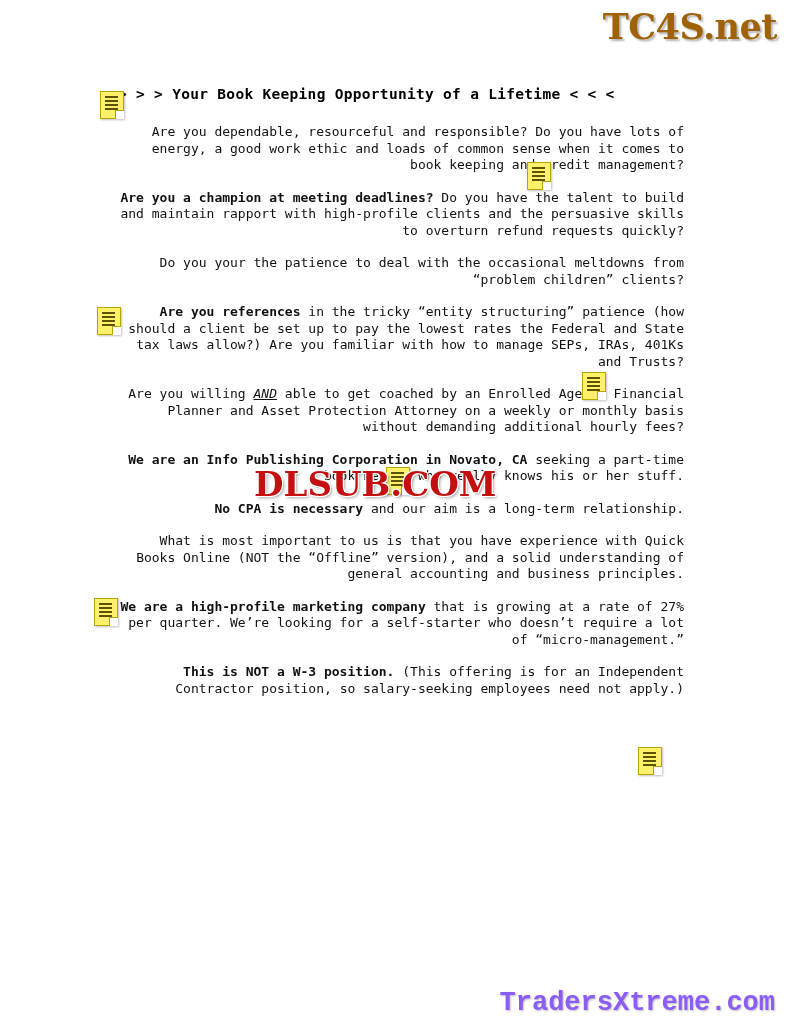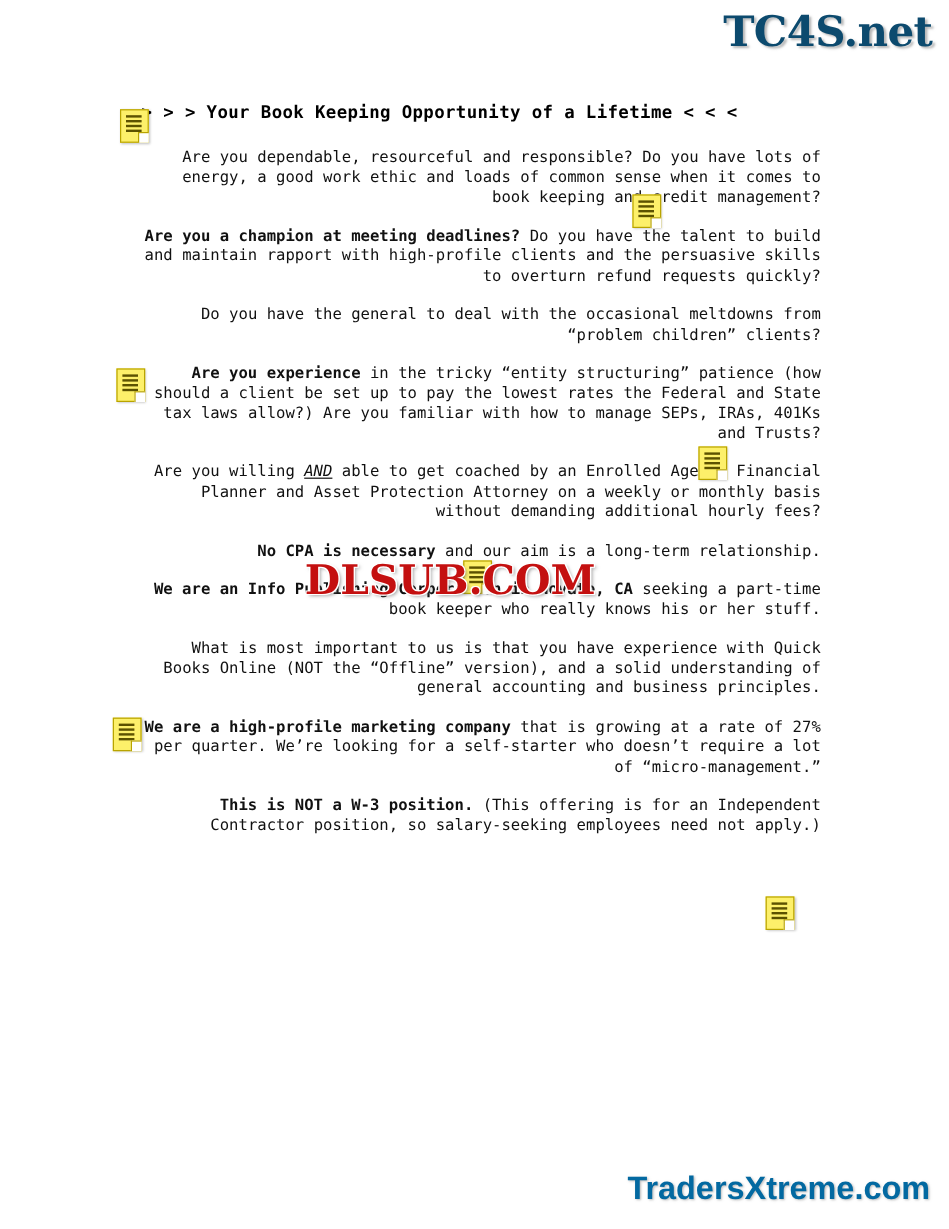--- a/index.html
+++ b/index.html
@@ -19,32 +19,32 @@
     width: 791px;
     height: 1024px;
   }
   .brand-top {
     position: absolute;
     top: 6px;
     right: 14px;
     font-family: "DejaVu Serif", "Liberation Serif", serif;
     font-weight: bold;
     font-size: 35px;
-    color: #0c4a6e;
+    color: #a16207;
     letter-spacing: -0.5px;
     text-shadow: 2px 2px 2px rgba(120,120,120,0.55);
   }
   .brand-bottom {
     position: absolute;
-    bottom: 18px;
+    bottom: 6px;
     right: 16px;
-    font-family: Liberation Sans, sans-serif;
+    font-family: Liberation Mono, monospace;
     font-weight: bold;
     font-size: 27px;
-    color: #0369a1;
+    color: #8b5cf6;
     text-shadow: 1px 1px 2px rgba(140,140,140,0.6);
   }
   .content {
     position: absolute;
     left: 118px;
     top: 86px;
     width: 566px;
   }
   .doc-title {
     font-size: 14.5px;
@@ -122,30 +122,30 @@
   <div class="content">
 
     <div class="doc-title">&gt; &gt; &gt; Your Book Keeping Opportunity of a Lifetime &lt; &lt; &lt;</div>
 
     <p class="para">Are you dependable, resourceful and responsible? Do you have lots of energy, a good work ethic and loads of common sense when it comes to book keeping and credit management?</p>
 
 
 
     <p class="para"><b>Are you a champion at meeting deadlines?</b><span> Do you have the talent to build and maintain rapport with high-profile clients and the persuasive skills to overturn refund requests quickly?</span></p>
 
-    <p class="para">Do you have the general to deal with the occasional meltdowns from “problem children” clients?</p>
+    <p class="para">Do you your the patience to deal with the occasional meltdowns from “problem children” clients?</p>
 
 
-    <p class="para"><b>Are you experience</b><span> in the tricky “entity structuring” patience (how should a client be set up to pay the lowest rates the Federal and State tax laws allow?)</span><span>  Are you familiar with how to manage SEPs, IRAs, 401Ks and Trusts?</span></p>
+    <p class="para"><b>Are you references</b><span> in the tricky “entity structuring” patience (how should a client be set up to pay the lowest rates the Federal and State tax laws allow?)</span><span>  Are you familiar with how to manage SEPs, IRAs, 401Ks and Trusts?</span></p>
 
     <p class="para"><span>Are you willing </span><u>AND</u><span> able to get coached by an Enrolled Agent, Financial Planner and Asset Protection Attorney on a weekly or monthly basis without demanding additional hourly fees?</span></p>
 
+    <p class="para"><b>We are an Info Publishing Corporation in Novato, CA</b><span> seeking a part-time book keeper who really knows his or her stuff.</span></p>
+
     <p class="para"><b>No CPA is necessary</b><span> and our aim is a long-term relationship.</span></p>
-
-    <p class="para"><b>We are an Info Publishing Corporation in Novato, CA</b><span> seeking a part-time book keeper who really knows his or her stuff.</span></p>
 
     <p class="para">What is most important to us is that you have experience with Quick Books Online (NOT the “Offline” version), and a solid understanding of general accounting and business principles.</p>
 
     <p class="para"><b>We are a high-profile marketing company</b><span> that is growing at a rate of 27% per quarter.  We’re looking for a self-starter who doesn’t require a lot of “micro-management.”</span></p>
 
     <p class="para"><b>This is NOT a W-3 position.</b><span>  (This offering is for an Independent Contractor position, so salary-seeking employees need not apply.)</span></p>
 
   </div>
 
   <div class="note" style="left:100px; top:91px;"></div>

